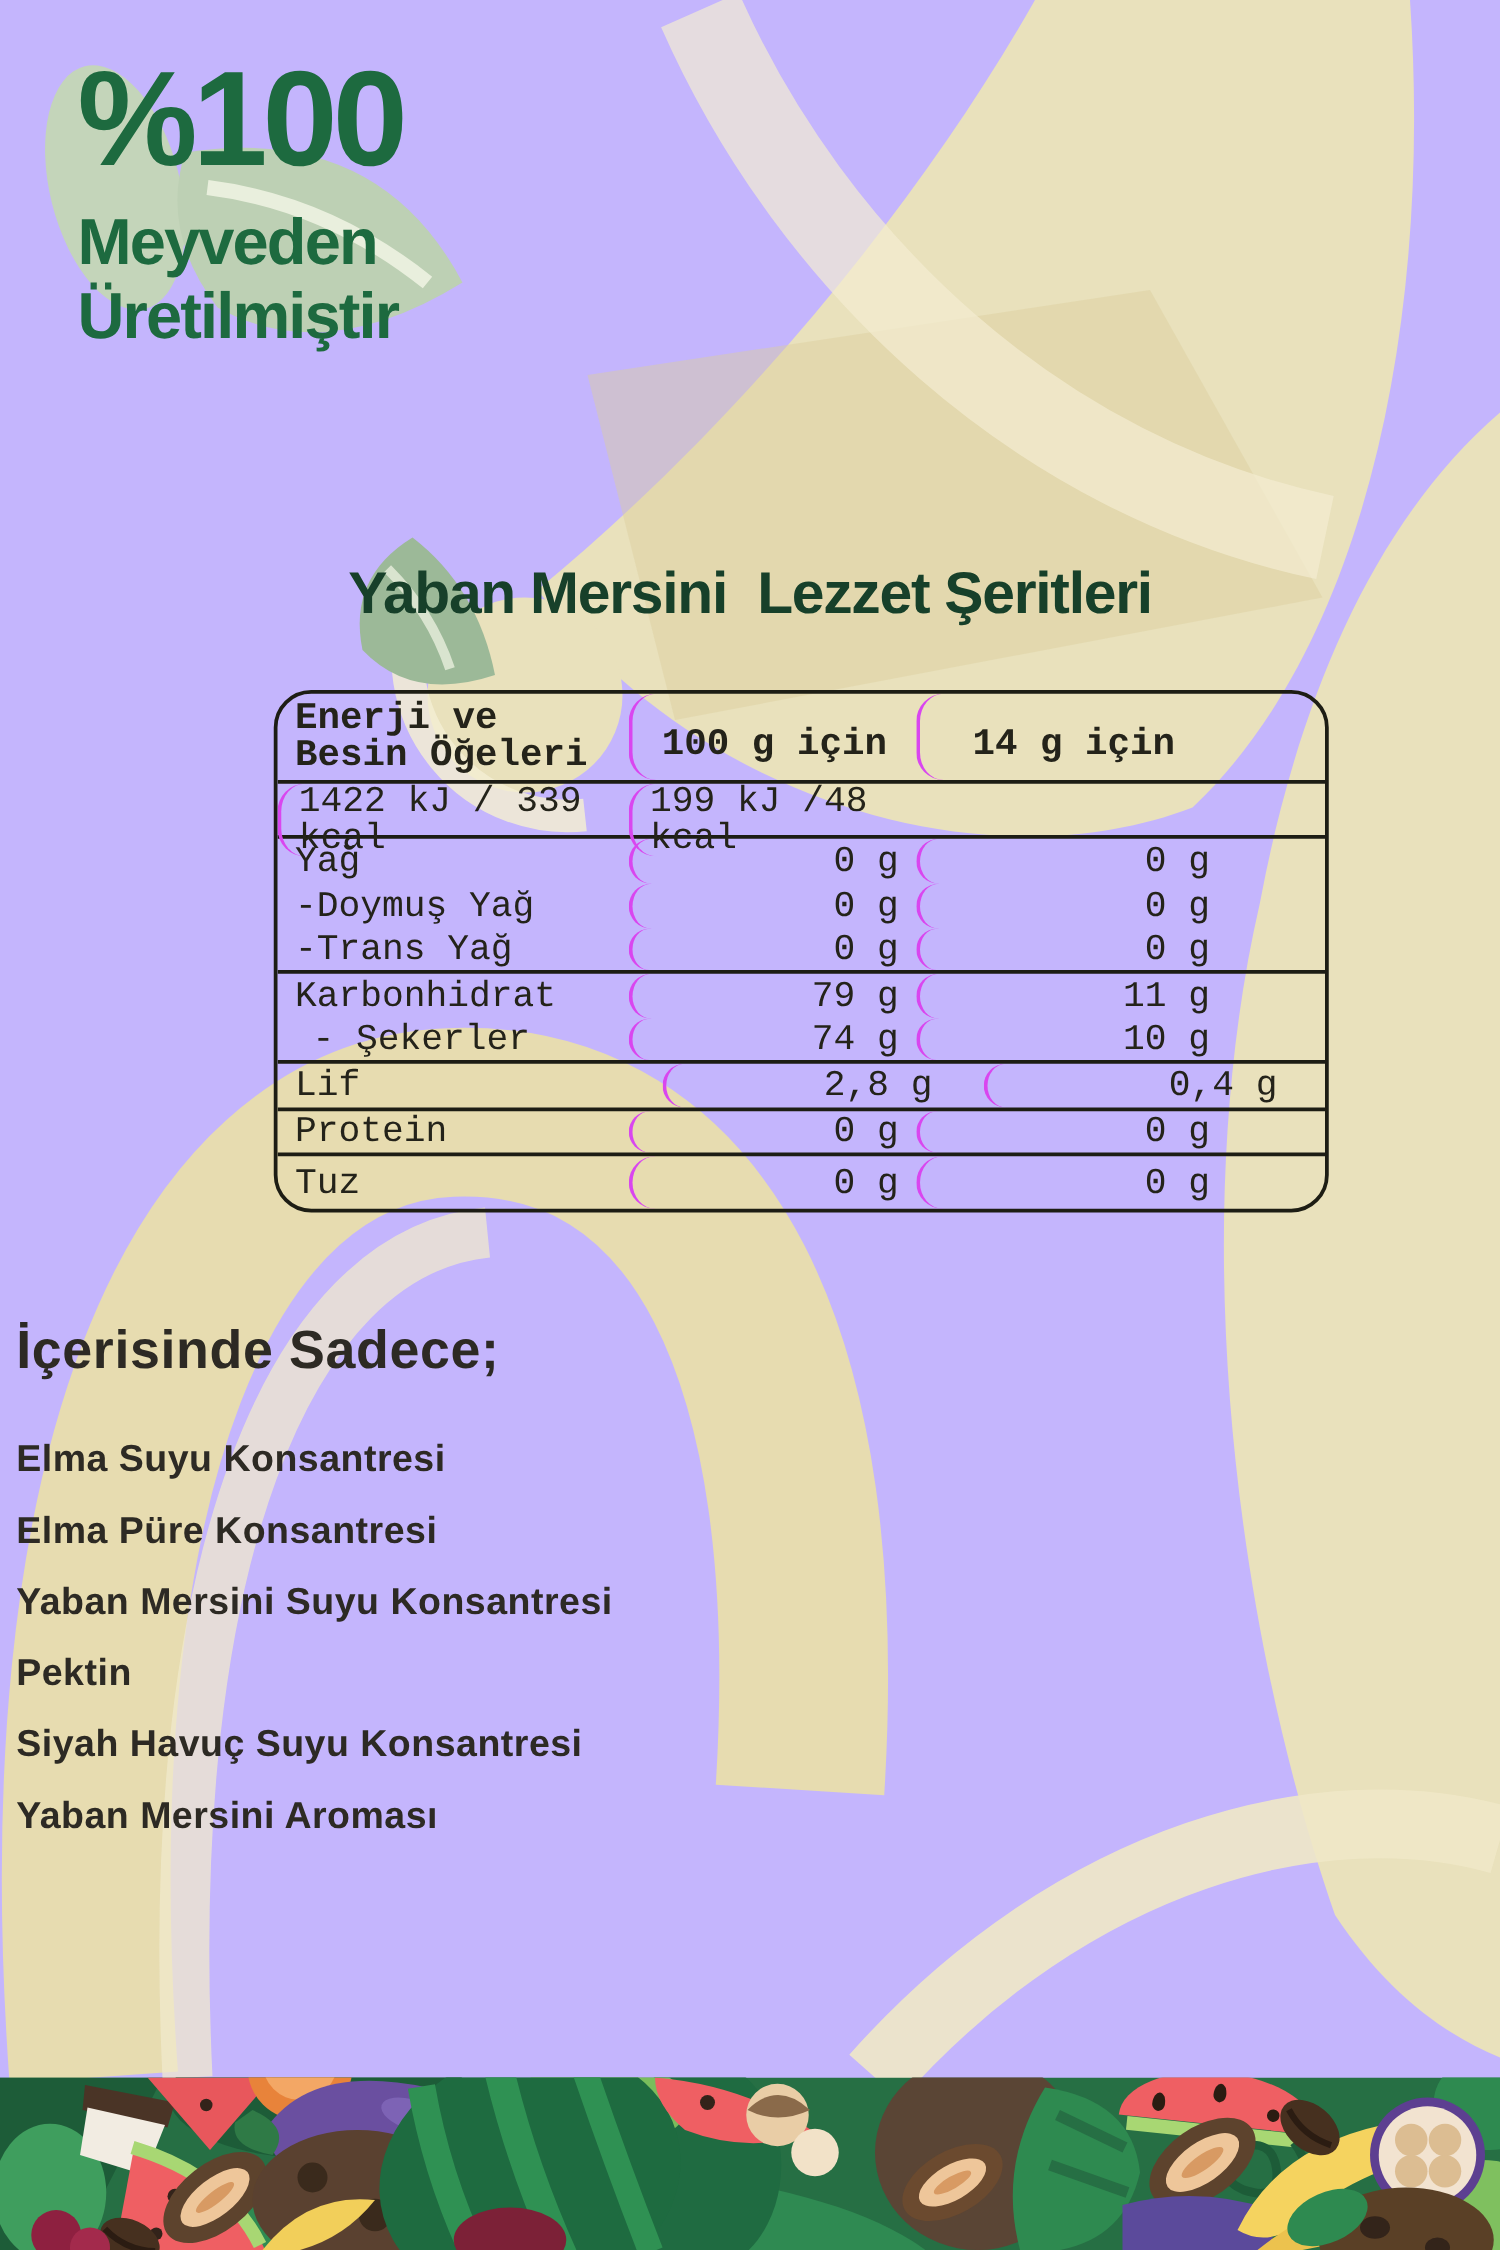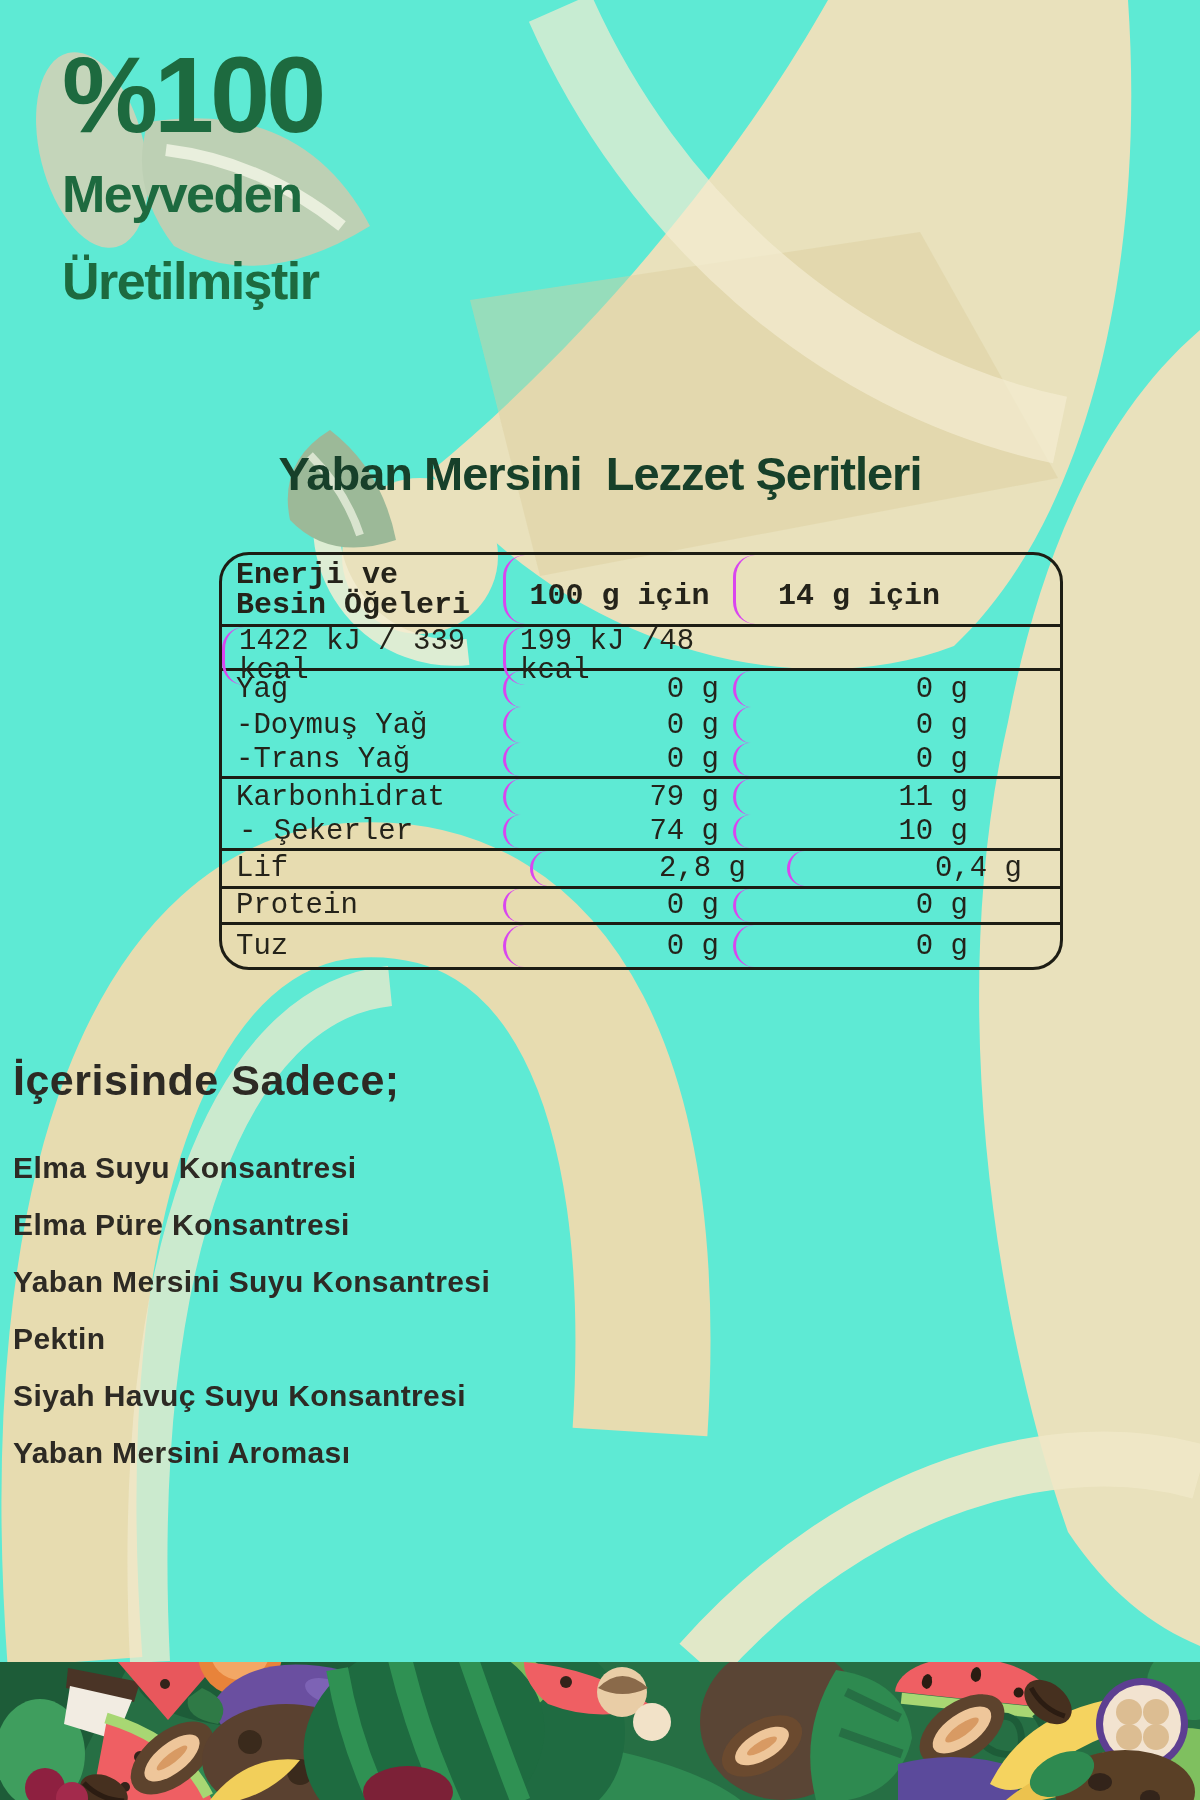--- a/index.html
+++ b/index.html
@@ -1,27 +1,27 @@
 <!DOCTYPE html>
 <html><head>
 <meta charset="utf-8">
 <style>
   * { box-sizing: border-box; margin: 0; padding: 0; }
   html,body { background:#c8d4bc; }
   .page{
     position:relative; width:1200px; height:1800px; overflow:hidden;
-    background:#5eead4;
+    background:#c4b5fd;
     font-family:"Liberation Sans", sans-serif;
   }
   .bg-svg{ position:absolute; left:0; top:0; width:1200px; height:1800px; }
 
   
   .badge{ position:absolute; left:62px; top:38px; color:#1d6a3f; z-index:3; }
   .badge-percent{ font-size:108px; font-weight:bold; letter-spacing:-4px; line-height:1.05; }
-  .badge-line{ font-size:52px; font-weight:bold; letter-spacing:-1.5px; line-height:1.12;margin-top:28px; }
+  .badge-line{ font-size:52px; font-weight:bold; letter-spacing:-1.5px; line-height:1.12; }
   .badge-line.first{ margin-top:14px; }
 
   
   .title{
     position:absolute; top:446px; left:0; width:100%; text-align:center;
     font-size:47px; font-weight:bold; color:#17402a; letter-spacing:-1px;
     white-space:pre; z-index:3;
   }
 
   
@@ -116,21 +116,21 @@
       <div class="td c2 val">0 g</div>
       <div class="td c3 val">0 g</div>
     </div>
 
     <div class="tr r-line">
       <div class="td c1">Karbonhidrat</div>
       <div class="td c2 val">79 g</div>
       <div class="td c3 val">11 g</div>
     </div>
     <div class="tr r-line sep">
-      <div class="td c1" style="padding-left:17px;">- Şekerler</div>
+      <div class="td c1" style="padding-left:28px;">- Şekerler</div>
       <div class="td c2 val">74 g</div>
       <div class="td c3 val">10 g</div>
     </div>
 
     <div class="tr r-line sep" style="height:38px;gap:27px;">
       <div class="td c1">Lif</div>
       <div class="td c2 val">2,8 g</div>
       <div class="td c3 val">0,4 g</div>
     </div>
     <div class="tr r-line sep">

